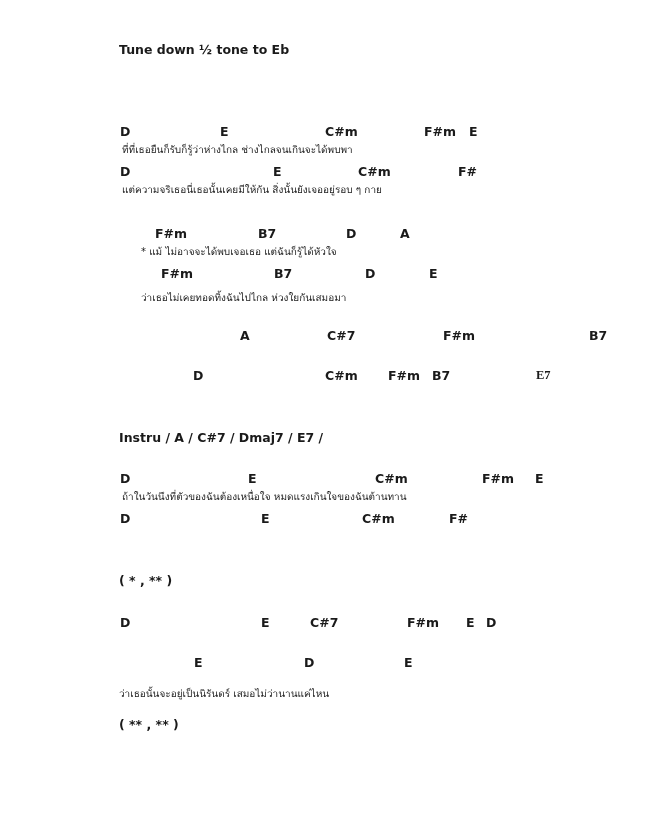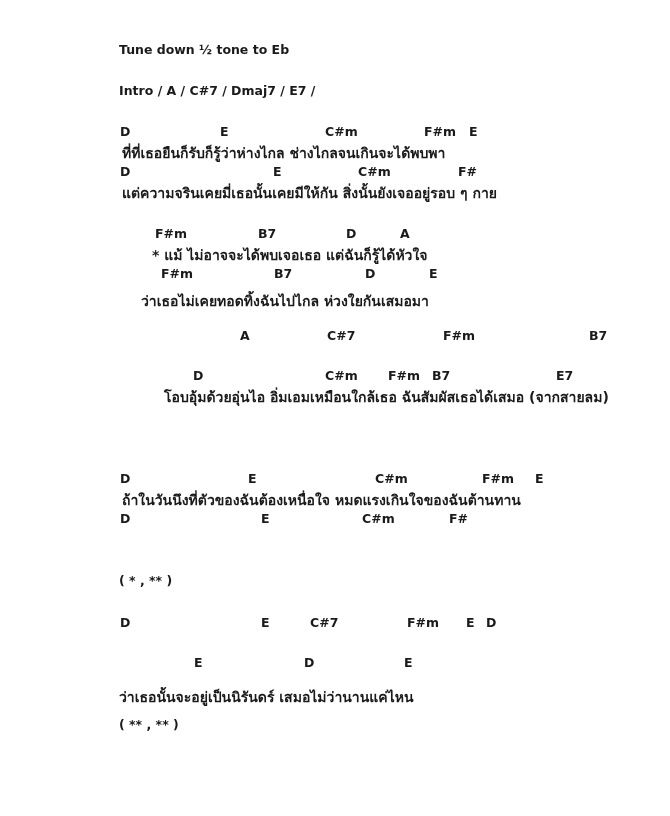--- a/index.html
+++ b/index.html
@@ -2,76 +2,75 @@
 <html><head>
 <meta charset="utf-8">
 <style>
   html, body { margin: 0; padding: 0; background: #ffffff; }
   body { width: 670px; height: 816px; position: relative; overflow: hidden;
          font-family: "DejaVu Sans", sans-serif; color: #1a1a1a; }
   .page { position: absolute; left: 0; top: 0; width: 530px; height: 816px; background: #ffffff; margin-left: 48px; }
   .line { position: absolute; white-space: nowrap; }
   .bold { font-weight: bold; font-size: 12.5px; }
   .chord { position: absolute; font-weight: bold; font-size: 12.5px; white-space: nowrap; }
-  .lyric { font-size: 14px; font-weight: bold; }
+  .lyric { font-size: 10px; font-weight: normal; }
 </style>
 </head>
 <body>
 
 <div class="page">
 
   <div class="line bold" style="left:71px; top:42px;">Tune down  ½ tone to Eb</div>
-  <div class="line bold" style="left:71px; top:83px;">Intro  / A / C#7 / Dmaj7 / E7 /</div>
 
   <div class="line" style="left:0; top:124px; width:670px; height:16px;">
       <span class="chord" style="left: 72px; top: 0px;">D</span>
       <span class="chord" style="left: 172px; top: 0px;">E</span>
       <span class="chord" style="left: 277px; top: 0px;">C#m</span>
       <span class="chord" style="left: 376px; top: 0px;">F#m</span>
       <span class="chord" style="left: 421px; top: 0px;">E</span>
     </div>
   <div class="line lyric" style="top: 142px; left: 74px;">ที่ที่เธอยืนก็รับก็รู้ว่าห่างไกล ช่างไกลจนเกินจะได้พบพา</div>
   <div class="line" style="left:0; top:164px; width:670px; height:16px;">
       <span class="chord" style="left: 72px; top: 0px;">D</span>
       <span class="chord" style="left: 225px; top: 0px;">E</span>
       <span class="chord" style="left: 310px; top: 0px;">C#m</span>
       <span class="chord" style="left: 410px; top: 0px;">F#</span>
     </div>
-  <div class="line lyric" style="top: 182px; left: 74px;">แต่ความจรินเคยมี่เธอนั้นเคยมีให้กัน สิ่งนั้นยังเจออยู่รอบ ๆ กาย</div>
+  <div class="line lyric" style="top: 182px; left: 74px;">แต่ความจริเธอนี่เธอนั้นเคยมีให้กัน สิ่งนั้นยังเจออยู่รอบ ๆ กาย</div>
 
   <div class="line" style="left:0; top:226px; width:670px; height:16px;">
       <span class="chord" style="left: 107px; top: 0px;">F#m</span>
       <span class="chord" style="left: 210px; top: 0px;">B7</span>
       <span class="chord" style="left: 298px; top: 0px;">D</span>
       <span class="chord" style="left: 352px; top: 0px;">A</span>
     </div>
-  <div class="line lyric" style="top: 244px; left: 104px; text-align: right;">* แม้ ไม่อาจจะได้พบเจอเธอ แต่ฉันก็รู้ได้หัวใจ</div>
+  <div class="line lyric" style="top: 244px; left: 93px; text-align: right;">* แม้ ไม่อาจจะได้พบเจอเธอ แต่ฉันก็รู้ได้หัวใจ</div>
   <div class="line" style="left:0; top:266px; width:670px; height:16px;">
       <span class="chord" style="left: 113px; top: 0px;">F#m</span>
       <span class="chord" style="left: 226px; top: 0px;">B7</span>
       <span class="chord" style="left: 317px; top: 0px;">D</span>
       <span class="chord" style="left: 381px; top: 0px;">E</span>
     </div>
   <div class="line lyric" style="top: 290px; left: 93px;">ว่าเธอไม่เคยทอดทิ้งฉันไปไกล ห่วงใยกันเสมอมา</div>
 
   <div class="line" style="left:0; top:328px; width:670px; height:16px;">
       <span class="chord" style="left: 192px; top: 0px;">A</span>
       <span class="chord" style="left: 279px; top: 0px;">C#7</span>
       <span class="chord" style="left: 395px; top: 0px;">F#m</span>
       <span class="chord" style="left: 541px; top: 0px;">B7</span>
     </div>
   <div class="line" style="left:0; top:368px; width:670px; height:16px;">
       <span class="chord" style="left: 145px; top: 0px;">D</span>
       <span class="chord" style="left: 277px; top: 0px;">C#m</span>
       <span class="chord" style="left: 340px; top: 0px;">F#m</span>
       <span class="chord" style="left: 384px; top: 0px;">B7</span>
-      <span class="chord" style="left: 508px; top: 0px;">E7</span>
+      <span class="chord" style="left: 488px; top: 0px; font-family: Liberation Serif, serif;">E7</span>
     </div>
-  <div class="line lyric" style="top: 386px; left: 116px;">โอบอุ้มด้วยอุ่นไอ อิ่มเอมเหมือนใกล้เธอ     ฉันสัมผัสเธอได้เสมอ (จากสายลม)</div>
 
+  <div class="line bold" style="left:71px; top:430px;">Instru  / A / C#7 / Dmaj7 / E7 /</div>
 
   <div class="line" style="left:0; top:471px; width:670px; height:16px;">
       <span class="chord" style="left: 72px; top: 0px;">D</span>
       <span class="chord" style="left: 200px; top: 0px;">E</span>
       <span class="chord" style="left: 327px; top: 0px;">C#m</span>
       <span class="chord" style="left: 434px; top: 0px;">F#m</span>
       <span class="chord" style="left: 487px; top: 0px;">E</span>
     </div>
   <div class="line lyric" style="top: 489px; left: 74px;">ถ้าในวันนึงที่ตัวของฉันต้องเหนื่อใจ หมดแรงเกินใจของฉันต้านทาน</div>
   <div class="line" style="left:0; top:511px; width:670px; height:16px;">

